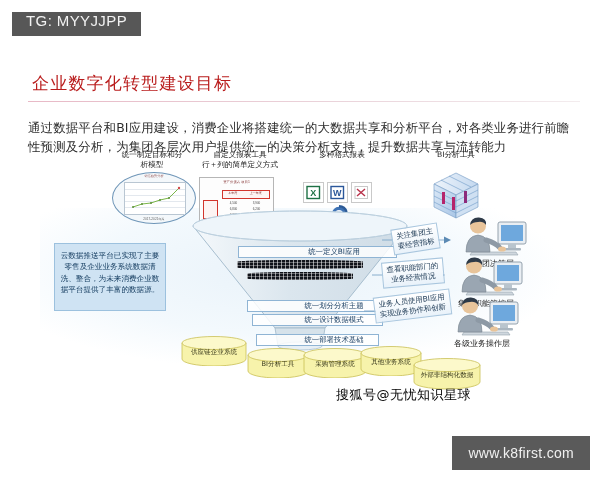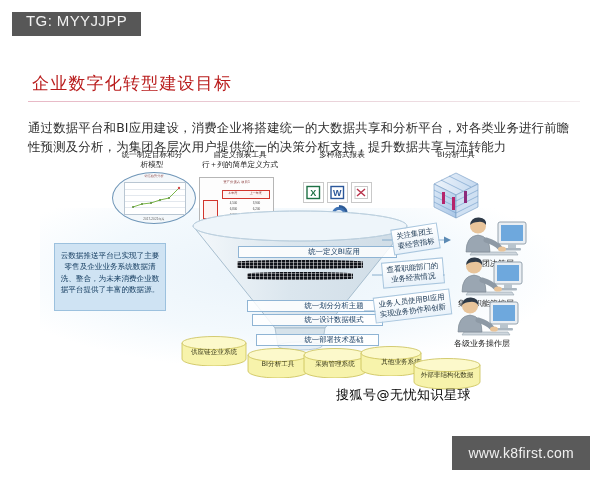--- a/index.html
+++ b/index.html
@@ -417,21 +417,21 @@
     </div>
 
     <div class="cyl" style="left:303px;top:200px;width:64px;height:30px;">
       <svg width="64" height="30" viewBox="0 0 64 30" style="position:absolute;left:0;top:0;">
         <path d="M1,7 L1,23 A31,7 0 0 0 63,23 L63,7 Z" fill="#f7f3ab" stroke="#c9bf54" stroke-width=".8"></path>
         <ellipse cx="32" cy="7" rx="31" ry="6.5" fill="#fcf9cb" stroke="#c9bf54" stroke-width=".8"></ellipse>
       </svg>
       <div class="lbl">采购管理系统</div>
     </div>
 
-    <div class="cyl" style="left:360px;top:198px;width:62px;height:30px;padding-left:20px;">
+    <div class="cyl" style="left:360px;top:198px;width:62px;height:30px;">
       <svg width="62" height="30" viewBox="0 0 62 30" style="position:absolute;left:0;top:0;">
         <path d="M1,7 L1,23 A30,7 0 0 0 61,23 L61,7 Z" fill="#f7f3ab" stroke="#c9bf54" stroke-width=".8"></path>
         <ellipse cx="31" cy="7" rx="30" ry="6.5" fill="#fcf9cb" stroke="#c9bf54" stroke-width=".8"></ellipse>
       </svg>
       <div class="lbl">其他业务系统</div>
     </div>
 
     <div class="cyl" style="left:413px;top:186px;width:68px;height:32px;margin-top:24px;">
       <svg width="68" height="32" viewBox="0 0 68 32" style="position:absolute;left:0;top:0;">
         <path d="M1,7 L1,24 A33,7 0 0 0 67,24 L67,7 Z" fill="#f7f3ab" stroke="#c9bf54" stroke-width=".8"></path>

